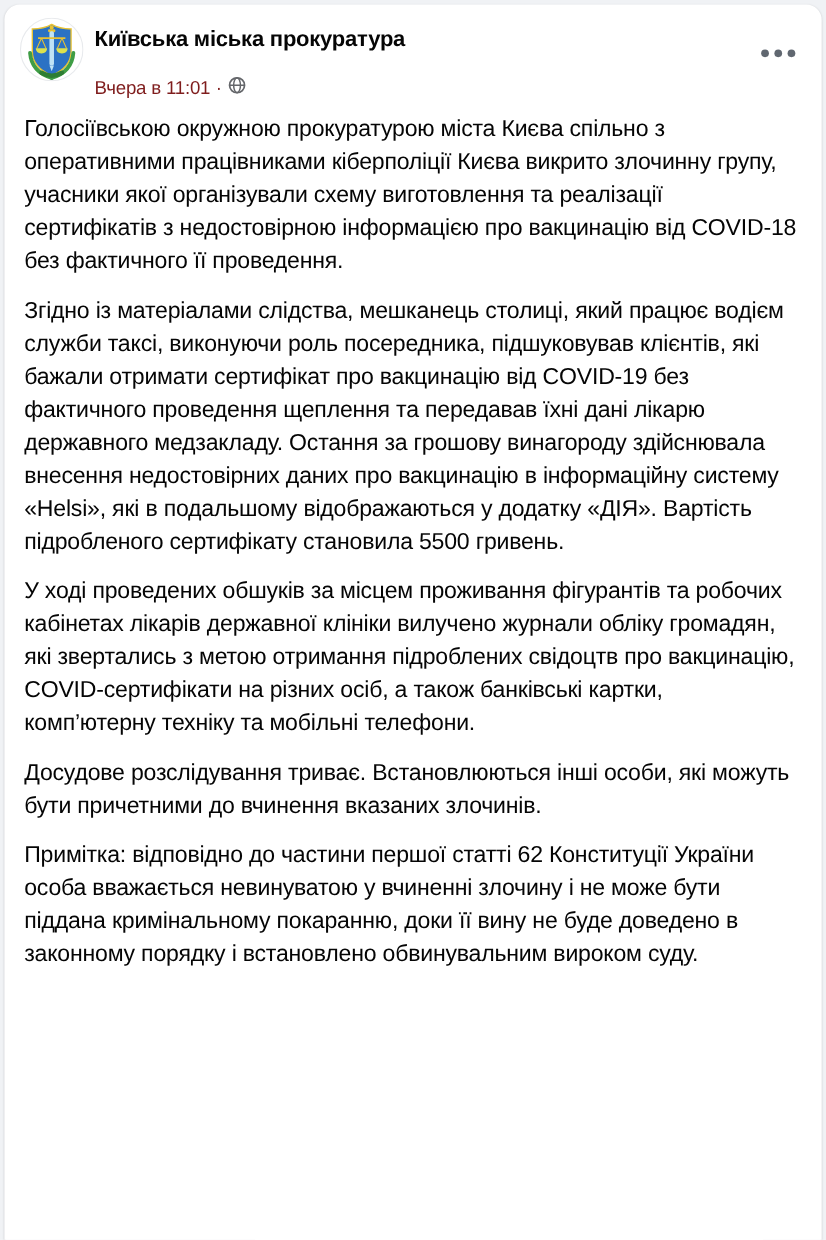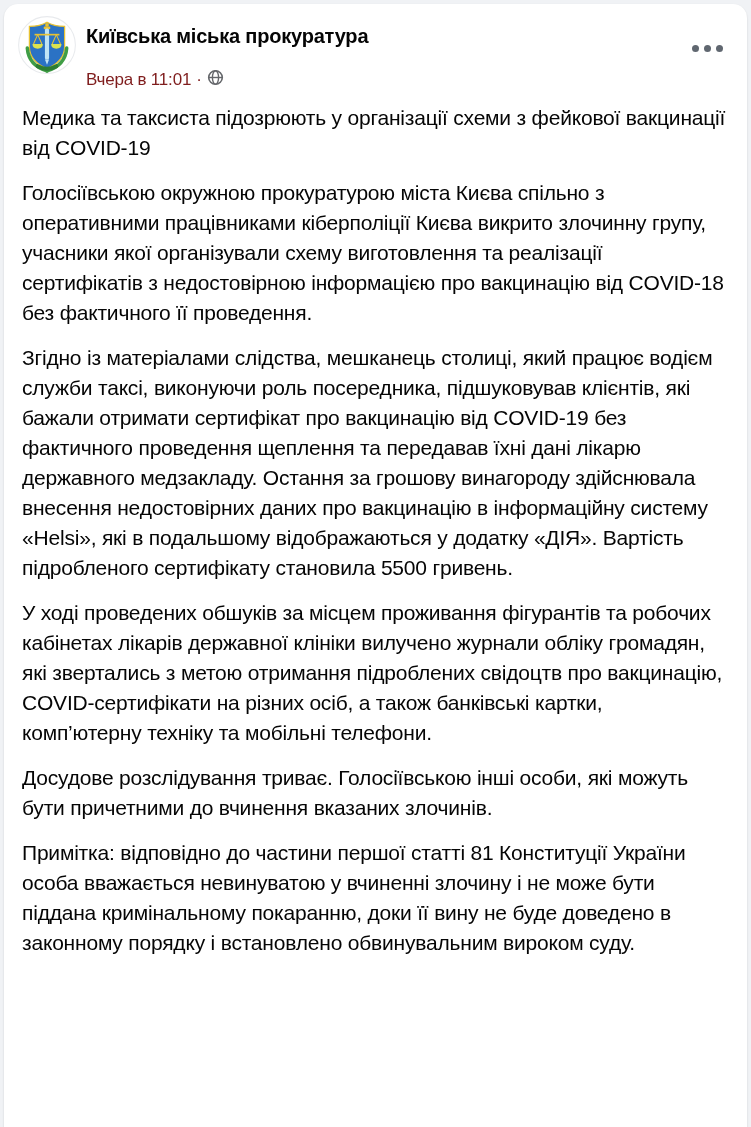--- a/index.html
+++ b/index.html
@@ -148,22 +148,21 @@
       <button class="more-btn">
         <span class="dots">
             <i></i>
             <i></i>
             <i></i>
           </span>
       </button>
     </header>
 
     <div class="post-body">
-      <p>Медика та таксиста підозрюють у організації схеми з фейкової вакцинації від COVID-19</p>
       <p>Голосіївською окружною прокуратурою міста Києва спільно з оперативними працівниками кіберполіції Києва викрито злочинну групу, учасники якої організували схему виготовлення та реалізації сертифікатів з недостовірною інформацією про вакцинацію від COVID-18 без фактичного її проведення.</p>
       <p>Згідно із матеріалами слідства, мешканець столиці, який працює водієм служби таксі, виконуючи роль посередника, підшуковував клієнтів, які бажали отримати сертифікат про вакцинацію від COVID-19 без фактичного проведення щеплення та передавав їхні дані лікарю державного медзакладу. Остання за грошову винагороду здійснювала внесення недостовірних даних про вакцинацію в інформаційну систему «Helsi», які в подальшому відображаються у додатку «ДІЯ». Вартість підробленого сертифікату становила 5500 гривень.</p>
       <p>У ході проведених обшуків за місцем проживання фігурантів та робочих кабінетах лікарів державної клініки вилучено журнали обліку громадян, які звертались з метою отримання підроблених свідоцтв про вакцинацію, COVID-сертифікати на різних осіб, а також банківські картки, комп’ютерну техніку та мобільні телефони.</p>
-      <p>Досудове розслідування триває. Голосіївською інші особи, які можуть бути причетними до вчинення вказаних злочинів.</p>
-      <p>Примітка: відповідно до частини першої статті 81 Конституції України особа вважається невинуватою у вчиненні злочину і не може бути піддана кримінальному покаранню, доки її вину не буде доведено в законному порядку і встановлено обвинувальним вироком суду.</p>
+      <p>Досудове розслідування триває. Встановлюються інші особи, які можуть бути причетними до вчинення вказаних злочинів.</p>
+      <p>Примітка: відповідно до частини першої статті 62 Конституції України особа вважається невинуватою у вчиненні злочину і не може бути піддана кримінальному покаранню, доки її вину не буде доведено в законному порядку і встановлено обвинувальним вироком суду.</p>
     </div>
 
   </article>
 </div>
 
 </body></html>

